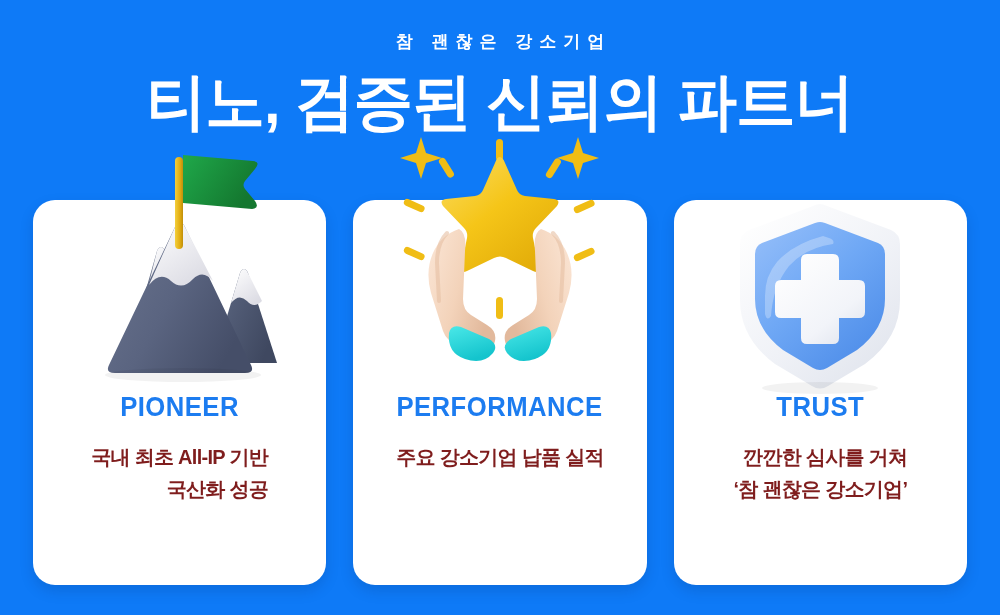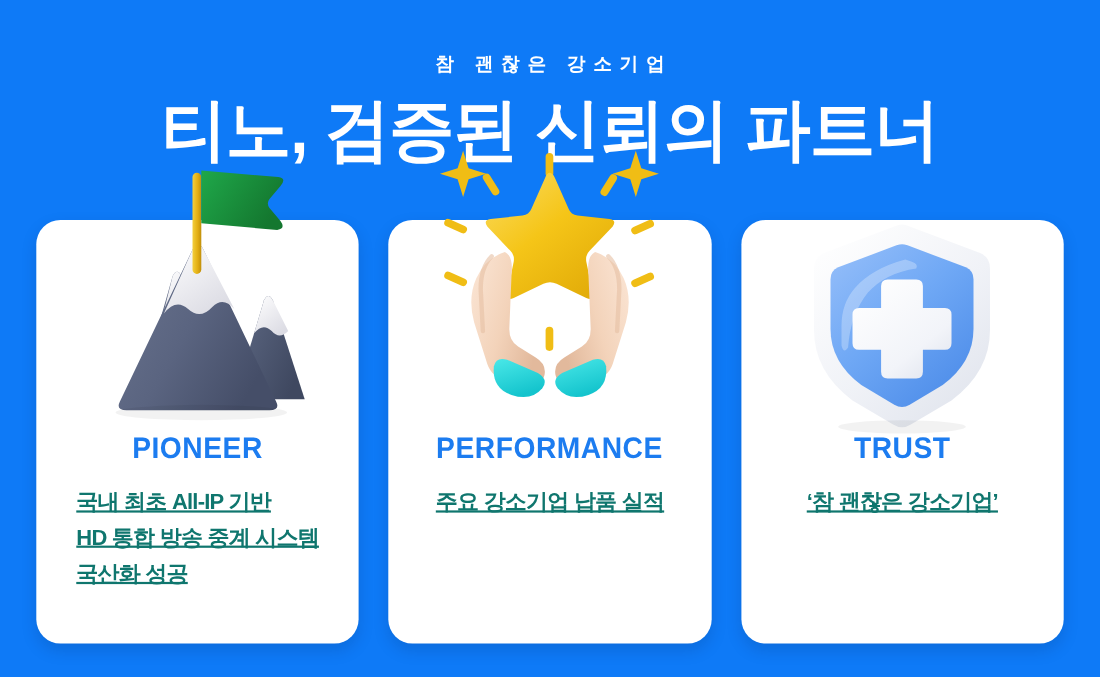--- a/index.html
+++ b/index.html
@@ -5,21 +5,21 @@
   * { margin:0; padding:0; box-sizing:border-box; }
   html, body { width:1000px; height:615px; }
   body {
     background:#0e7af7;
     font-family:"Liberation Sans", sans-serif;
     overflow:hidden;
     position:relative;
   }
 
   
-  .header { position:absolute; top:17px; left:0; width:1000px; }
+  .header { position:absolute; top:0; left:0; width:1000px; }
   .eyebrow {
     text-align:center;
     color:#ffffff;
     font-size:17px;
     font-weight:bold;
     letter-spacing:7px;
     padding-top:30px;
     text-indent:7px;
   }
   .title {
@@ -66,28 +66,27 @@
   .card-title {
     font-size:27px;
     font-weight:bold;
     color:#1c7cf0;
     letter-spacing:0.5px;
     transform:scaleX(0.95);
     margin-top:-4px;
   }
   .card-body {
     margin-top:18px;
-    text-align:left;
-    color:#0f766e;
+    text-align:right;
+    color:#7f1d1d;
     font-size:20px;
     font-weight:bold;
     line-height:1.62;
     letter-spacing:-0.7px;
     padding:0 8px;
-    text-decoration:underline;
   }
   .card-body div { white-space:nowrap; }
 </style>
 </head>
 <body>
 
 <div class="header">
   <div class="eyebrow">참 괜찮은 강소기업</div>
   <div class="title">티노, 검증된 신뢰의 파트너</div>
 </div>
@@ -138,21 +137,20 @@
         <rect x="110" y="-24" width="8" height="92" rx="4" fill="url(#poleG)"></rect>
 
         <path d="M118 -26 L188 -20 Q196 -19 190 -12 L180 0 Q177 4 180 8 L190 20 Q195 27 187 28 L118 22 Z" fill="url(#flagG)"></path>
 
         <ellipse cx="118" cy="194" rx="78" ry="7" fill="#000" opacity="0.05"></ellipse>
       </svg>
     </div>
     <div class="card-title">PIONEER</div>
     <div class="card-body">
       <div>국내 최초 All-IP 기반</div>
-      <div>HD 통합 방송 중계 시스템</div>
       <div>국산화 성공</div>
     </div>
   </div>
 
   <div class="card">
     <div class="icon-wrap">
       <svg width="250" height="215" viewBox="0 0 250 215">
         <defs>
           <linearGradient id="starG" x1="0.1" y1="0" x2="0.9" y2="1">
             <stop offset="0%" stop-color="#fada5c"></stop>
@@ -230,17 +228,18 @@
 
         <path d="M105 8 Q108 8 112 10 L176 34 Q185 38 185 48 L185 104 Q185 142 150 168 L113 190 Q105 195 97 190 L60 168 Q25 142 25 104 L25 48 Q25 38 34 34 L98 10 Q102 8 105 8 Z" fill="url(#rimG)"></path>
         <path d="M105 26 Q107 26 110 27 L163 47 Q170 50 170 58 L170 103 Q170 133 142 154 L112 172 Q105 176 98 172 L68 154 Q40 133 40 103 L40 58 Q40 50 47 47 L100 27 Q103 26 105 26 Z" fill="url(#shG)"></path>
         <path d="M118 48 Q120 44 114 42 L108 40 Q78 48 62 66 Q50 80 50 100 L50 118 Q52 126 56 120 Q58 90 74 70 Q90 52 118 48 Z" fill="#ffffff" opacity="0.28"></path>
         <path d="M92 58 L118 58 Q124 58 124 64 L124 84 L144 84 Q150 84 150 90 L150 116 Q150 122 144 122 L124 122 L124 142 Q124 148 118 148 L92 148 Q86 148 86 142 L86 122 L66 122 Q60 122 60 116 L60 90 Q60 84 66 84 L86 84 L86 64 Q86 58 92 58 Z" fill="url(#crossG)"></path>
         <ellipse cx="105" cy="192" rx="58" ry="6" fill="#000" opacity="0.05"></ellipse>
       </svg>
     </div>
     <div class="card-title">TRUST</div>
     <div class="card-body">
+      <div>깐깐한 심사를 거쳐</div>
       <div>‘참 괜찮은 강소기업’</div>
     </div>
   </div>
 
 </div>
 
 </body></html>

